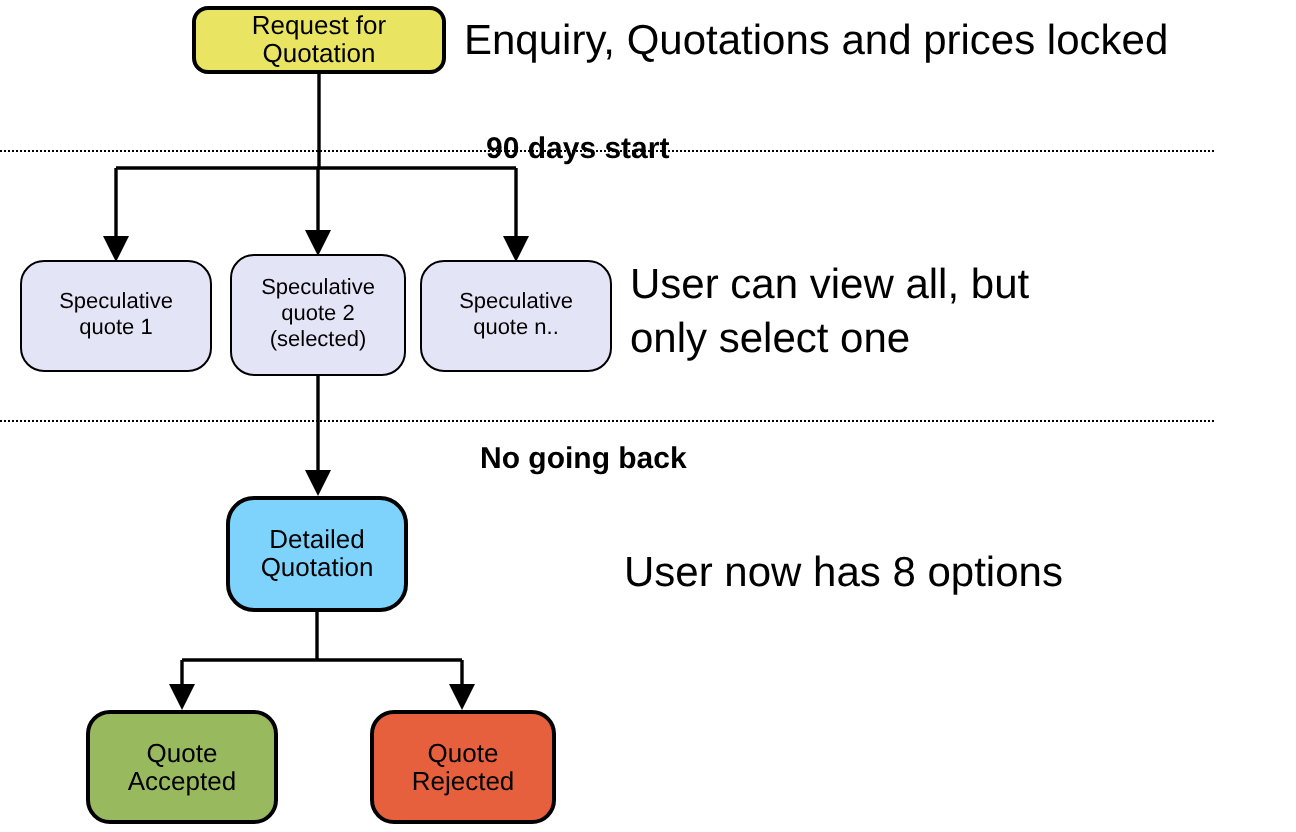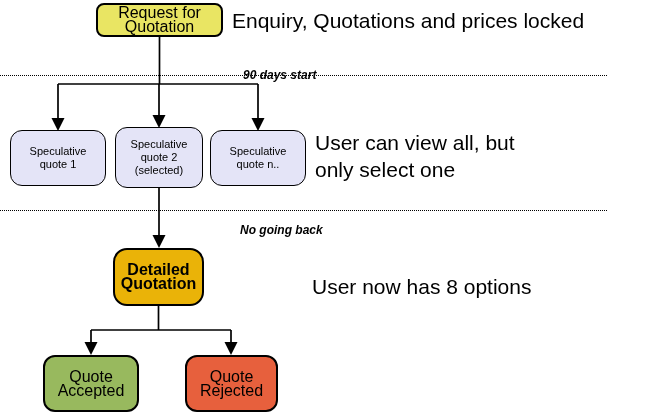--- a/index.html
+++ b/index.html
@@ -20,36 +20,35 @@
   }
   .dotted-line {
     position: absolute;
     left: 0;
     width: 607px;
     height: 0;
     border-top: 1px dotted #000000;
   }
   .milestone {
     position: absolute;
-    font-size: 12px;
+    font-size: 15px;
     font-weight: bold;
     white-space: nowrap;
     line-height: 16px;
-    font-style: italic;
   }
   .node {
     position: absolute;
     border: 2px solid #000000;
     border-radius: 12px;
     display: flex;
     align-items: center;
     justify-content: center;
     text-align: center;
     white-space: pre-line;
-    font-size: 16px;
+    font-size: 13px;
     line-height: 14px;
     box-sizing: border-box;
   }
   .node.request  { left: 96px;  top: 3px;   width: 127px; height: 34px; border-radius: 8px; }
   .node.spec     { border-width: 1.5px; font-size: 11px; line-height: 13px; }
   .node.spec1    { left: 10px;  top: 130px; width: 96px;  height: 56px; }
   .node.spec2    { left: 115px; top: 127px; width: 88px;  height: 61px; }
   .node.spec3    { left: 210px; top: 130px; width: 96px;  height: 56px; }
   .node.detailed { left: 113px; top: 248px; width: 91px;  height: 58px; border-radius: 14px; }
   .node.accepted { left: 43px;  top: 355px; width: 96px;  height: 57px; }
@@ -108,21 +107,21 @@
   <div class="node spec spec1" style="background-color: rgb(228, 228, 247);">Speculative
 quote 1</div>
 
   <div class="node spec spec2" style="background-color: rgb(228, 228, 247);">Speculative
 quote 2
 (selected)</div>
 
   <div class="node spec spec3" style="background-color: rgb(228, 228, 247);">Speculative
 quote n..</div>
 
-  <div class="node detailed" style="background-color: #eab308; font-weight: bold;">Detailed
+  <div class="node detailed" style="background-color: #7dd3fc;">Detailed
 Quotation</div>
 
   <div class="node accepted" style="background-color: rgb(152, 185, 94);">Quote
 Accepted</div>
 
   <div class="node rejected" style="background-color: rgb(231, 96, 61);">Quote
 Rejected</div>
 
   <div class="annot enquiry">Enquiry, Quotations and prices locked</div>
 

